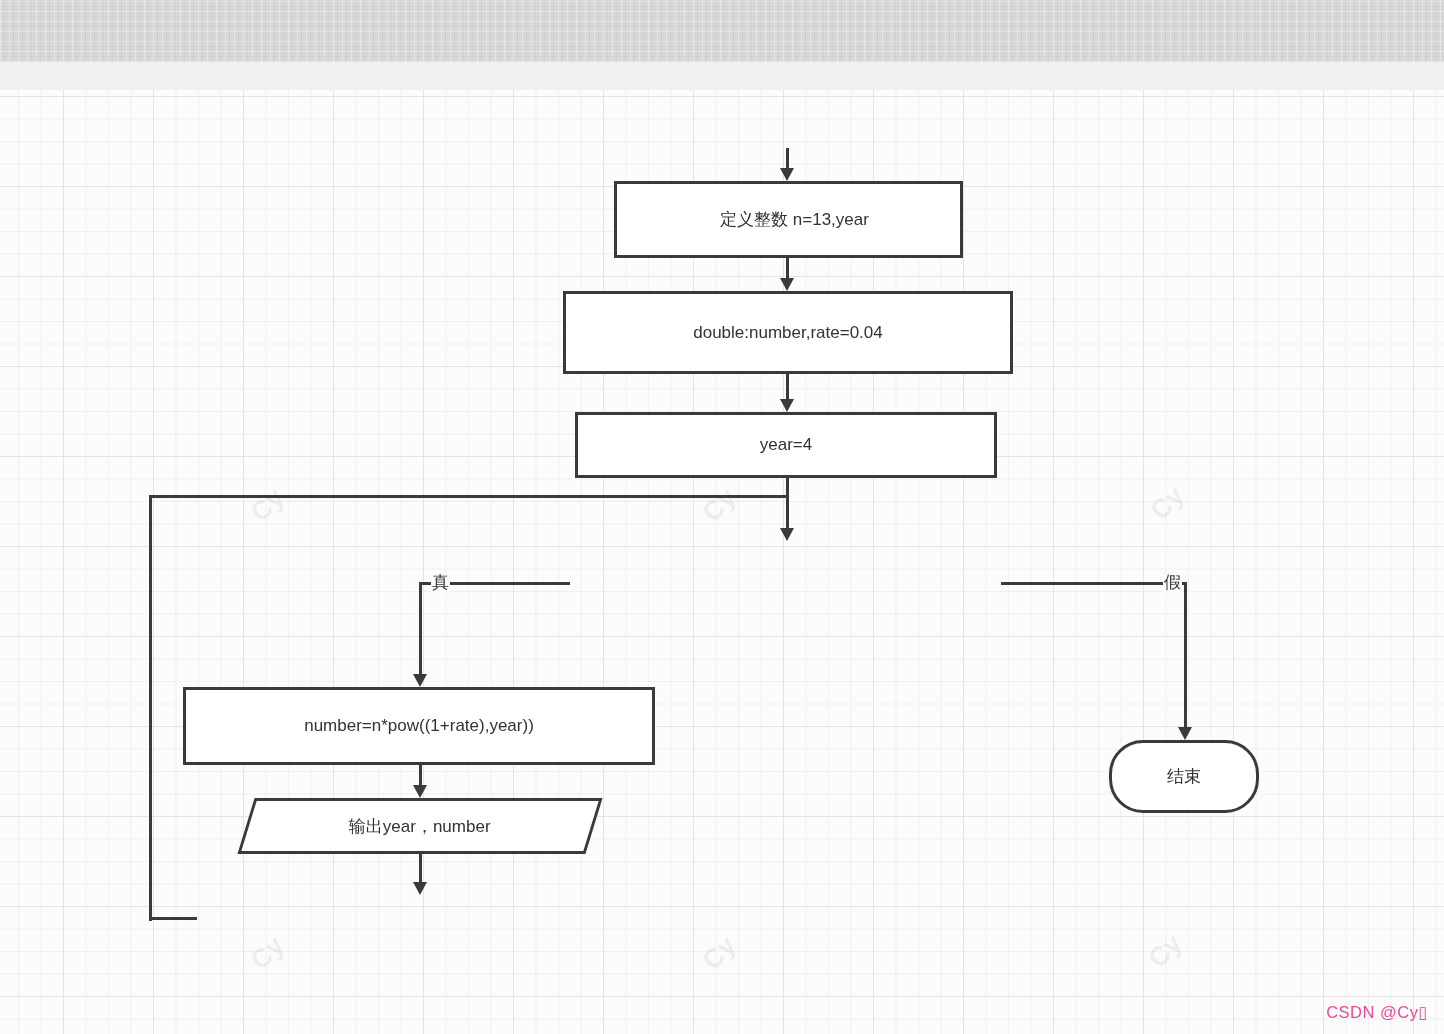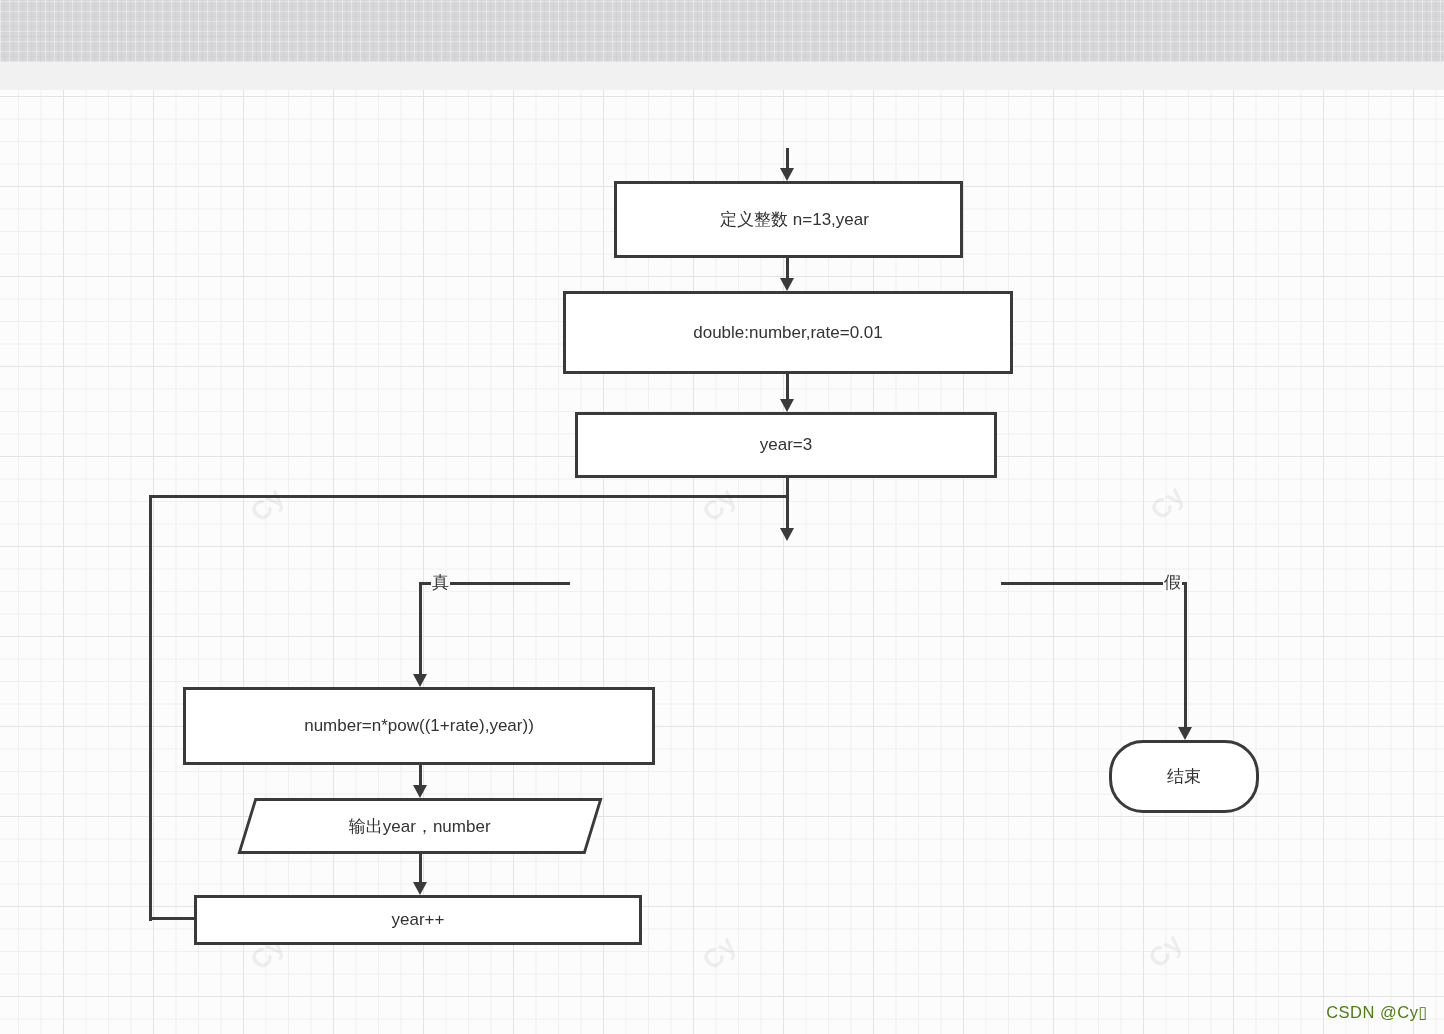--- a/index.html
+++ b/index.html
@@ -84,21 +84,21 @@
 
   
   .wm{
     position:absolute;width:44px;height:44px;
     display:flex;align-items:center;justify-content:center;
     font-size:27px;font-weight:bold;color:#000;opacity:0.055;
     transform:rotate(-45deg);pointer-events:none;
   }
   .credit{
     position:absolute;right:16px;bottom:12px;
-    font-size:16.5px;color:#4d7c0f;letter-spacing:.5px;
+    font-size:16.5px;color:#ec4899;letter-spacing:.5px;
   }
 </style>
 </head>
 <body>
 
 <div id="page">
 
   <div class="topbar"></div>
   <div class="subbar"></div>
   <div class="canvas"></div>
@@ -143,39 +143,36 @@
     <div class="line v" style="left:1183.5px;top:581.5px;height:146px;"></div>
     <div class="arrow-down" style="left:1178px;top:727px;"></div>
     <div class="edge-label" style="left:1163px;top:574px;">假</div>
 
 
     <div class="node n-b1">
       <span>定义整数 n=13,year</span>
     </div>
 
     <div class="node n-b2">
-      <span>double:number,rate=0.01</span>
+      <span>double:number,rate=0.04</span>
     </div>
 
     <div class="node n-b3">
-      <span>year=3</span>
+      <span>year=4</span>
     </div>
 
 
     <div class="node n-b4">
       <span>number=n*pow((1+rate),year))</span>
     </div>
 
     <div class="node n-para">
       <span>输出year，number</span>
     </div>
 
-    <div class="node n-b5">
-      <span>year++</span>
-    </div>
 
     <div class="node terminal n-end">
       <span>结束</span>
     </div>
 
     <div class="credit">CSDN @Cy▯</div>
   </div>
 
 </div>
 

